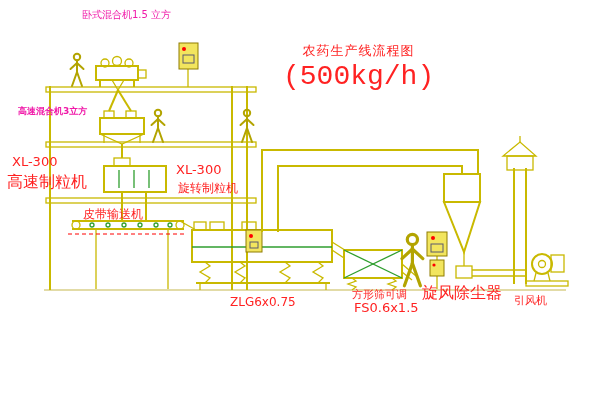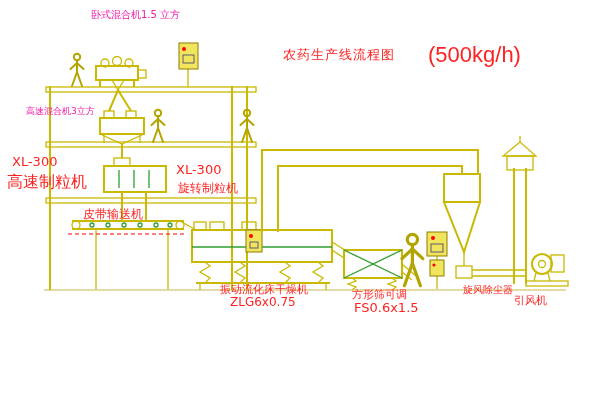--- a/index.html
+++ b/index.html
@@ -2,23 +2,23 @@
 <html style="--line-yellow: #c9b900; --line-green: #2f9e2f; --label-red: #ff2222; --label-magenta: #f019a8; --panel-fill: #f2e55e; --dot-red: #ff0000; --person-yellow: #b3a400;"><head>
 <meta charset="utf-8">
 <style>
   * { margin:0; padding:0; box-sizing:border-box; }
   html,body { background:#fff; }
   body { font-family:"DejaVu Sans","Liberation Sans",sans-serif; }
   .canvas { position:relative; width:600px; height:403px; background:#fff; overflow:hidden; }
   .lbl { position:absolute; white-space:nowrap; line-height:1.05; }
   .red { color:var(--label-red,#ff2222); }
   .magenta { color:var(--label-magenta,#f019a8); }
-  .title-row { position:absolute; display:flex; align-items:center; gap:1px; color:var(--label-red,#ff2222); }
+  .title-row { position:absolute; display:flex; align-items:center; gap:1px; color:var(--label-red,#ff2222);flex-direction:column; }
   .title-main { font-size:13px; letter-spacing:1px; }
-  .title-cap { font-size:22px; font-family:Liberation Sans, sans-serif;margin-left:32px; }
+  .title-cap { font-size:28px; font-family:Liberation Mono, monospace; }
   svg { position:absolute; left:0; top:0; }
   .y  { stroke:var(--line-yellow,#c9b900); fill:none; stroke-width:2; }
   .y1 { stroke:var(--line-yellow,#c9b900); fill:none; stroke-width:1.3; }
   .g  { stroke:var(--line-green,#2f9e2f); fill:none; stroke-width:1.3; }
   .panel { fill:var(--panel-fill,#f2e55e); stroke:#8f7d00; stroke-width:1; }
   .dot { fill:var(--dot-red,#ff0000); stroke:none; }
   .dk { stroke:#5a5a6e; fill:none; stroke-width:1; }
   .person { stroke:var(--person-yellow,#b3a400); stroke-width:2; fill:none; stroke-linecap:round; }
   .dash { stroke:var(--dot-red,#ff0000); stroke-width:1; stroke-dasharray:4 3; fill:none; }
   .ground { stroke:#c6b84f; stroke-width:1.2; }
@@ -188,27 +188,26 @@
     <use href="#person" transform="translate(149,109)"></use>
     <use href="#person" transform="translate(238,109)"></use>
     <use href="#person" transform="translate(398,233) scale(1.6)"></use>
   </svg>
 
   <div class="title-row" style="left:283px; top:42px;">
     <span class="title-main">农药生产线流程图</span>
     <span class="title-cap">(500kg/h)</span>
   </div>
 
-  <div class="lbl magenta" style="left:82px; top:10px; font-size:10px;margin-left:9px;">卧式混合机1.5 立方</div>
-  <div class="lbl magenta" style="left:26px; top:107px; font-size:9px;">高速混合机3立方</div>
+  <div class="lbl magenta" style="left:82px; top:10px; font-size:10px;">卧式混合机1.5 立方</div>
+  <div class="lbl magenta" style="left:18px; top:107px; font-size:9px;font-weight:bold;">高速混合机3立方</div>
   <div class="lbl red" style="left:12px; top:155px; font-size:13px;">XL-300</div>
   <div class="lbl red" style="left:7px; top:174px; font-size:16px;">高速制粒机</div>
   <div class="lbl red" style="left:176px; top:163px; font-size:13px;">XL-300</div>
   <div class="lbl red" style="left:178px; top:182px; font-size:12px;">旋转制粒机</div>
   <div class="lbl red" style="left:83px; top:208px; font-size:12px;">皮带输送机</div>
-  <div class="lbl red" style="left:220px; top:284px; font-size:11px;">振动流化床干燥机</div>
   <div class="lbl red" style="left:230px; top:296px; font-size:12px;">ZLG6x0.75</div>
   <div class="lbl red" style="left:352px; top:289px; font-size:11px;">方形筛可调</div>
   <div class="lbl red" style="left:354px; top:301px; font-size:13px;">FS0.6x1.5</div>
-  <div class="lbl red" style="left:422px; top:285px; font-size:10px;margin-left:41px;">旋风除尘器</div>
+  <div class="lbl red" style="left:422px; top:285px; font-size:16px;">旋风除尘器</div>
   <div class="lbl red" style="left:514px; top:295px; font-size:11px;">引风机</div>
 
 </div>
 
 </body></html>

